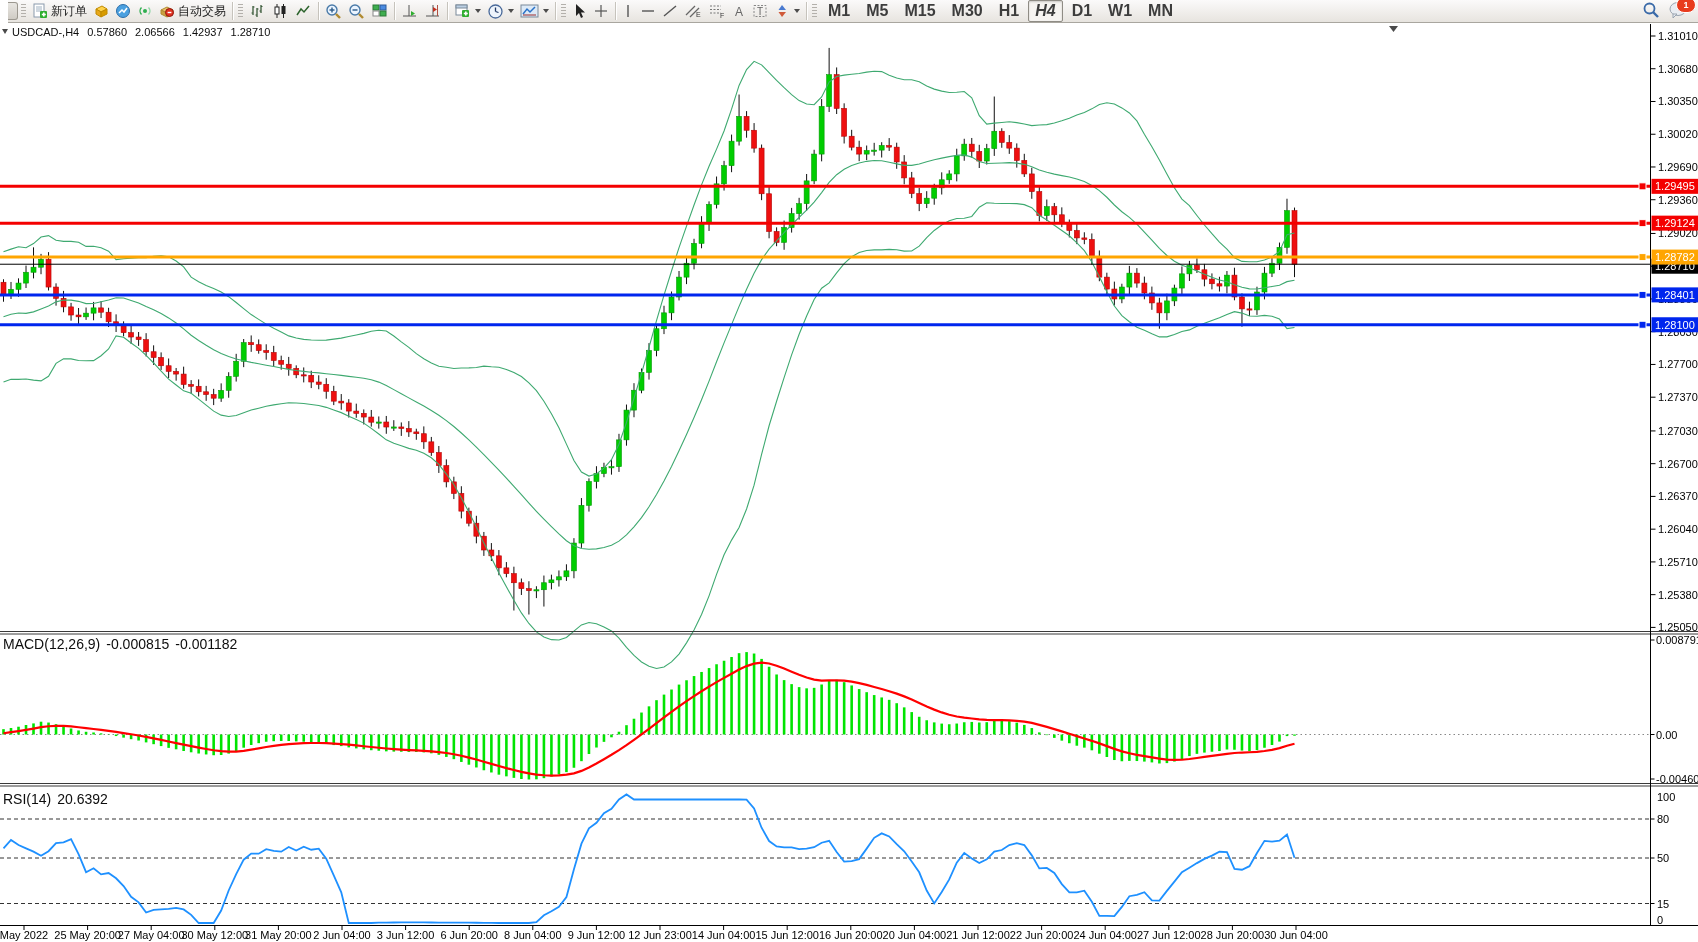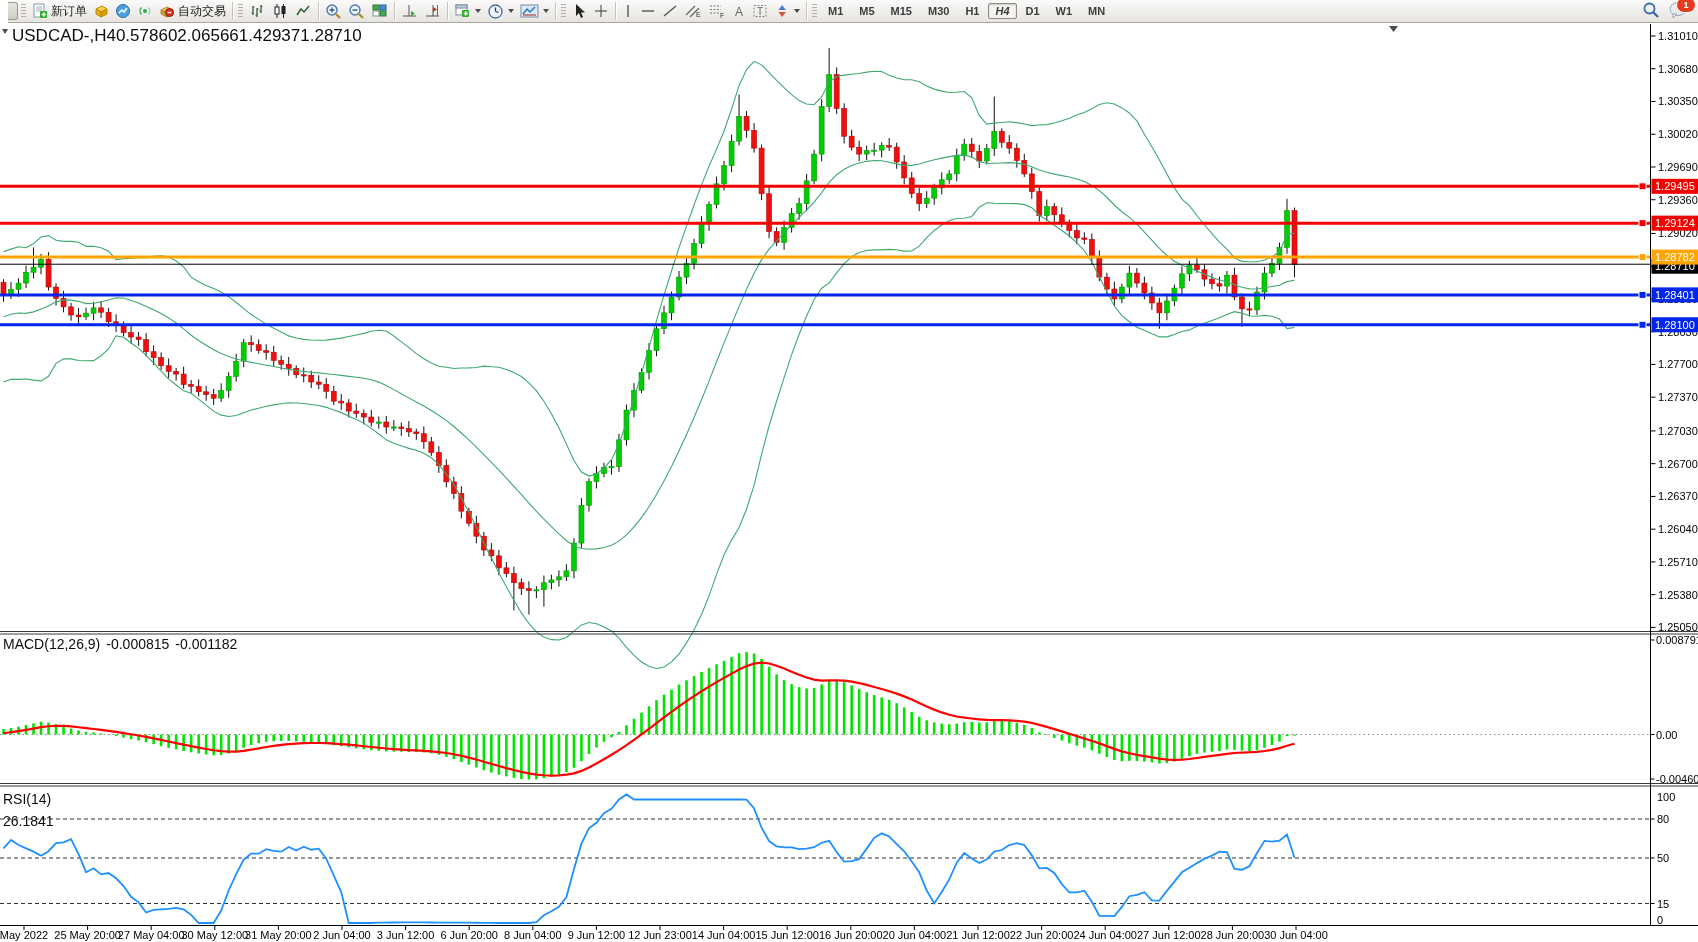--- a/index.html
+++ b/index.html
@@ -9,36 +9,36 @@
   
   .toolbar{position:absolute;top:0;left:0;right:0;height:22px;z-index:6;
     background:linear-gradient(#fbfafa,#e7e4df);border-bottom:1px solid #a9a69f;
     display:flex;align-items:center;font-size:12px;color:#222;white-space:nowrap;margin-left:8px;}
   .grip{width:5px;height:15px;margin:0 3px 0 2px;flex:0 0 auto;
     background:repeating-linear-gradient(to bottom,#b3b0ab 0 1px,rgba(0,0,0,0) 1px 3px);}
   .sep{width:1px;height:18px;background:#c6c3bc;box-shadow:1px 0 0 #fff;margin:0 3px;flex:0 0 auto;}
   .tb{height:20px;display:inline-flex;align-items:center;gap:3px;padding:0 3px;border-radius:2px;flex:0 0 auto;}
   .tb svg{display:block}
   .caret{width:0;height:0;border-left:3px solid transparent;border-right:3px solid transparent;border-top:4px solid #4c4c4c;margin-left:1px;}
-  .tf{padding:1px 6px;margin:0 1px;color:#3d3d3d;font-size:11px;font-weight:bold;border:1px solid transparent;border-radius:2px;flex:0 0 auto;}
+  .tf{padding:1px 6px;margin:0 1px;color:#3d3d3d;font-size:16px;font-weight:bold;border:1px solid transparent;border-radius:2px;flex:0 0 auto;}
   .tf.active{background:#f6f4f1;border:1px solid #8f8c85;box-shadow:inset 0 1px 2px rgba(0,0,0,.18);font-style:italic;}
   .right{margin-left:auto;display:flex;align-items:center;gap:8px;padding-right:10px;}
   .bubble{position:relative;display:inline-block;}
   .nbadge{position:absolute;top:-4px;right:-8px;min-width:14px;height:14px;border-radius:8px;background:#e83c1e;
     color:#fff;font-size:9px;font-weight:bold;text-align:center;line-height:14px;border:1px solid #fff;padding:0 2px;}
   .stub{width:9px;height:16px;background:linear-gradient(#e8e6e2,#cfcbc4);border:1px solid #9b978f;border-left:none;border-radius:0 3px 3px 0;margin-right:1px;}
 
   
-  .hdr{position:absolute;left:12px;top:26px;z-index:4;font-size:17px;color:#0d0d0d;display:flex;justify-content:space-between;}
+  .hdr{position:absolute;left:12px;top:26px;z-index:4;font-size:11px;color:#0d0d0d;display:flex;gap:8px;justify-content:space-between;}
   .hdr b{font-weight:normal}
   .ddtri{position:absolute;left:2px;top:29px;z-index:4;width:0;height:0;
     border-left:3.5px solid transparent;border-right:3.5px solid transparent;border-top:5px solid #4a4a4a;}
   .pane-label{position:absolute;z-index:4;font-size:14px;color:#0d0d0d;display:flex;gap:6px;}
   #macdLabel{left:3px;top:636px;}
-  #rsiLabel{left:3px;top:791px;flex-direction:column;}
+  #rsiLabel{left:3px;top:791px;}
   #cv{position:absolute;left:0;top:0;z-index:1;}
   .svgtext{font-family:"Liberation Sans","DejaVu Sans",sans-serif;}
 </style>
 </head>
 <body>
 
 <div id="stage">
 
   <div class="toolbar">
     <span class="stub"></span>
@@ -317,21 +317,21 @@
     <b>1.28710</b>
   </div>
 
   <div class="pane-label" id="macdLabel">
     <span>MACD(12,26,9)</span>
     <span>-0.000815</span>
     <span>-0.001182</span>
   </div>
   <div class="pane-label" id="rsiLabel">
     <span>RSI(14)</span>
-    <span>26.1841</span>
+    <span>20.6392</span>
   </div>
 
   <svg id="cv" width="1698" height="942">
       <g>
         <line x1="3.5" y1="279.2812047281237" x2="3.5" y2="301.71980995280063" stroke="#101010" stroke-width="1"></line>
         <rect x="1" y="282.2580503657073" width="5" height="12.72752010409107" fill="#ee0f0f" stroke="#b50606" stroke-width="0.6"></rect>
         <line x1="11.00581395348837" y1="281.9598354902555" x2="11.00581395348837" y2="298.9873200090721" stroke="#101010" stroke-width="1"></line>
         <rect x="8.50581395348837" y="289.31223368454965" width="5" height="5.673336785248694" fill="#00cd00" stroke="#059a05" stroke-width="0.6"></rect>
         <line x1="18.51162790697674" y1="278.3559368085886" x2="18.51162790697674" y2="296.7285185204167" stroke="#101010" stroke-width="1"></line>
         <rect x="16.01162790697674" y="283.0781879194641" width="5" height="6.234045765085568" fill="#00cd00" stroke="#059a05" stroke-width="0.6"></rect>

